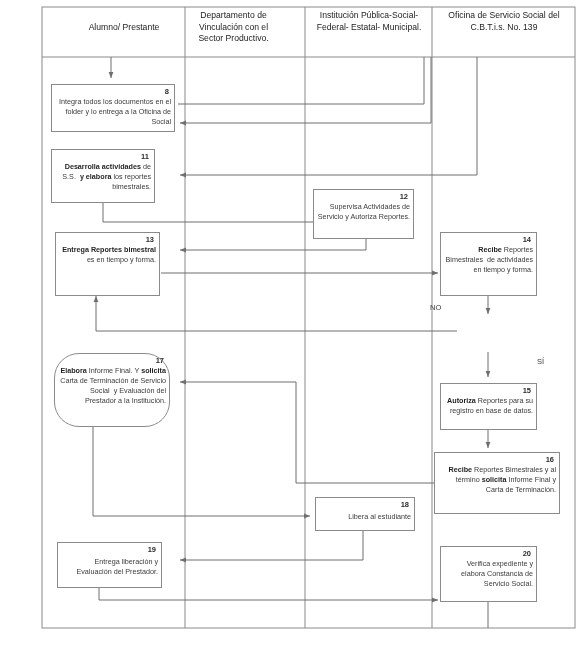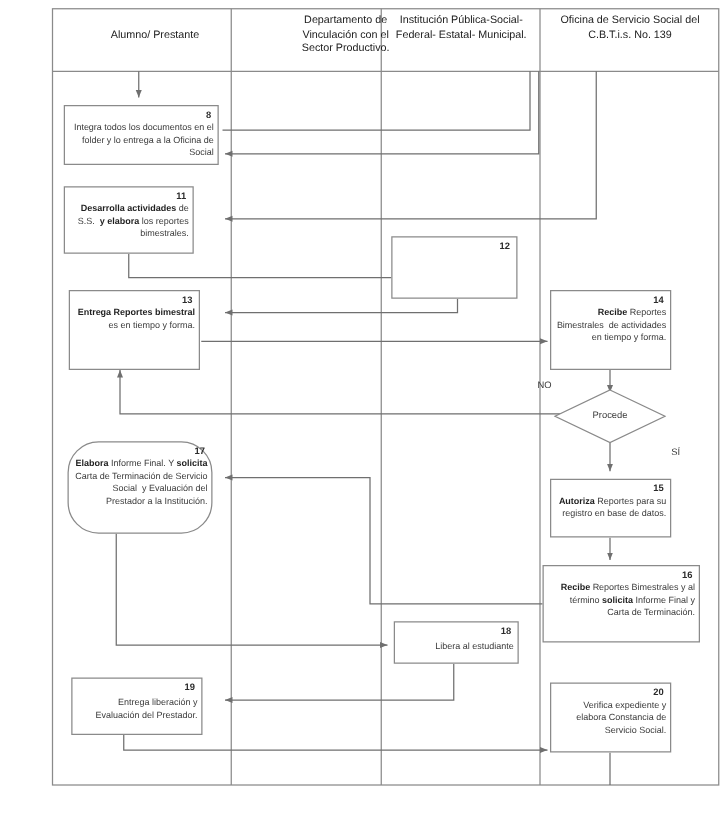--- a/index.html
+++ b/index.html
@@ -109,21 +109,21 @@
 
       <path d="M99,588 L99,600 L438,600" marker-end="url(#arr)"></path>
 
       <path d="M488,602 L488,628"></path>
     </g>
   </svg>
 
   <div class="lane-title" style="left:43px;top:22px;width:162px;">
     <span>Alumno/ Prestante</span>
   </div>
-  <div class="lane-title" style="left:187px;top:10px;width:93px;margin-left:43px;">
+  <div class="lane-title" style="left:187px;top:10px;width:93px;">
     <span>Departamento de Vinculación con el Sector Productivo.</span>
   </div>
   <div class="lane-title" style="left:307px;top:10px;width:124px;">
     <span>Institución Pública-Social-Federal- Estatal- Municipal.</span>
   </div>
   <div class="lane-title" style="left:434px;top:10px;width:140px;">
     <span>Oficina de Servicio Social del C.B.T.i.s. No. 139</span>
   </div>
 
   <div class="node" style="left:51px;top:84px;width:124px;height:48px;">
@@ -131,38 +131,33 @@
     <span class="txt" style="top:12px;">Integra todos los documentos en el folder y lo entrega a la Oficina de Social</span>
   </div>
 
   <div class="node" style="left:51px;top:149px;width:104px;height:54px;">
     <span class="num">11</span>
     <span class="txt" style="top:12px;"><b>Desarrolla actividades</b> de S.S.&nbsp; <b>y elabora</b> los reportes bimestrales.</span>
   </div>
 
   <div class="node" style="left:313px;top:189px;width:101px;height:50px;">
     <span class="num">12</span>
+    <span class="txt" style="top:12px;">Supervisa Actividades de Servicio y Autoriza Reportes.</span>
   </div>
 
   <div class="node" style="left:55px;top:232px;width:105px;height:64px;">
     <span class="num">13</span>
     <span class="txt" style="top:12px;"><b>Entrega Reportes bimestral</b> es en tiempo y forma.</span>
   </div>
 
   <div class="node" style="left:440px;top:232px;width:97px;height:64px;">
     <span class="num">14</span>
     <span class="txt" style="top:12px;"><b>Recibe</b> Reportes Bimestrales&nbsp; de actividades en tiempo y forma.</span>
   </div>
 
-  <div style="position:absolute;left:443px;top:311px;width:90px;height:44px;">
-    <svg viewBox="0 0 90 44" style="position:absolute;left:0;top:0;width:90px;height:44px;" xmlns="http://www.w3.org/2000/svg">
-      <polygon points="45,1 89,22 45,43 1,22" fill="#ffffff" stroke="#8a8a8a" stroke-width="1"></polygon>
-    </svg>
-    <span class="diamond-text" style="top:16px;left:0;">Procede</span>
-  </div>
   <span class="diamond-label" style="left:430px;top:303px;">NO</span>
   <span class="diamond-label" style="left:493px;top:357px;margin-left:44px;">SÍ</span>
 
   <div class="node" style="left:440px;top:383px;width:97px;height:47px;padding-left:44px;">
     <span class="num">15</span>
     <span class="txt" style="top:12px;"><b>Autoriza</b> Reportes para su registro en base de datos.</span>
   </div>
 
   <div class="node" style="left:434px;top:452px;width:126px;height:62px;padding-left:15px;">
     <span class="num">16</span>

